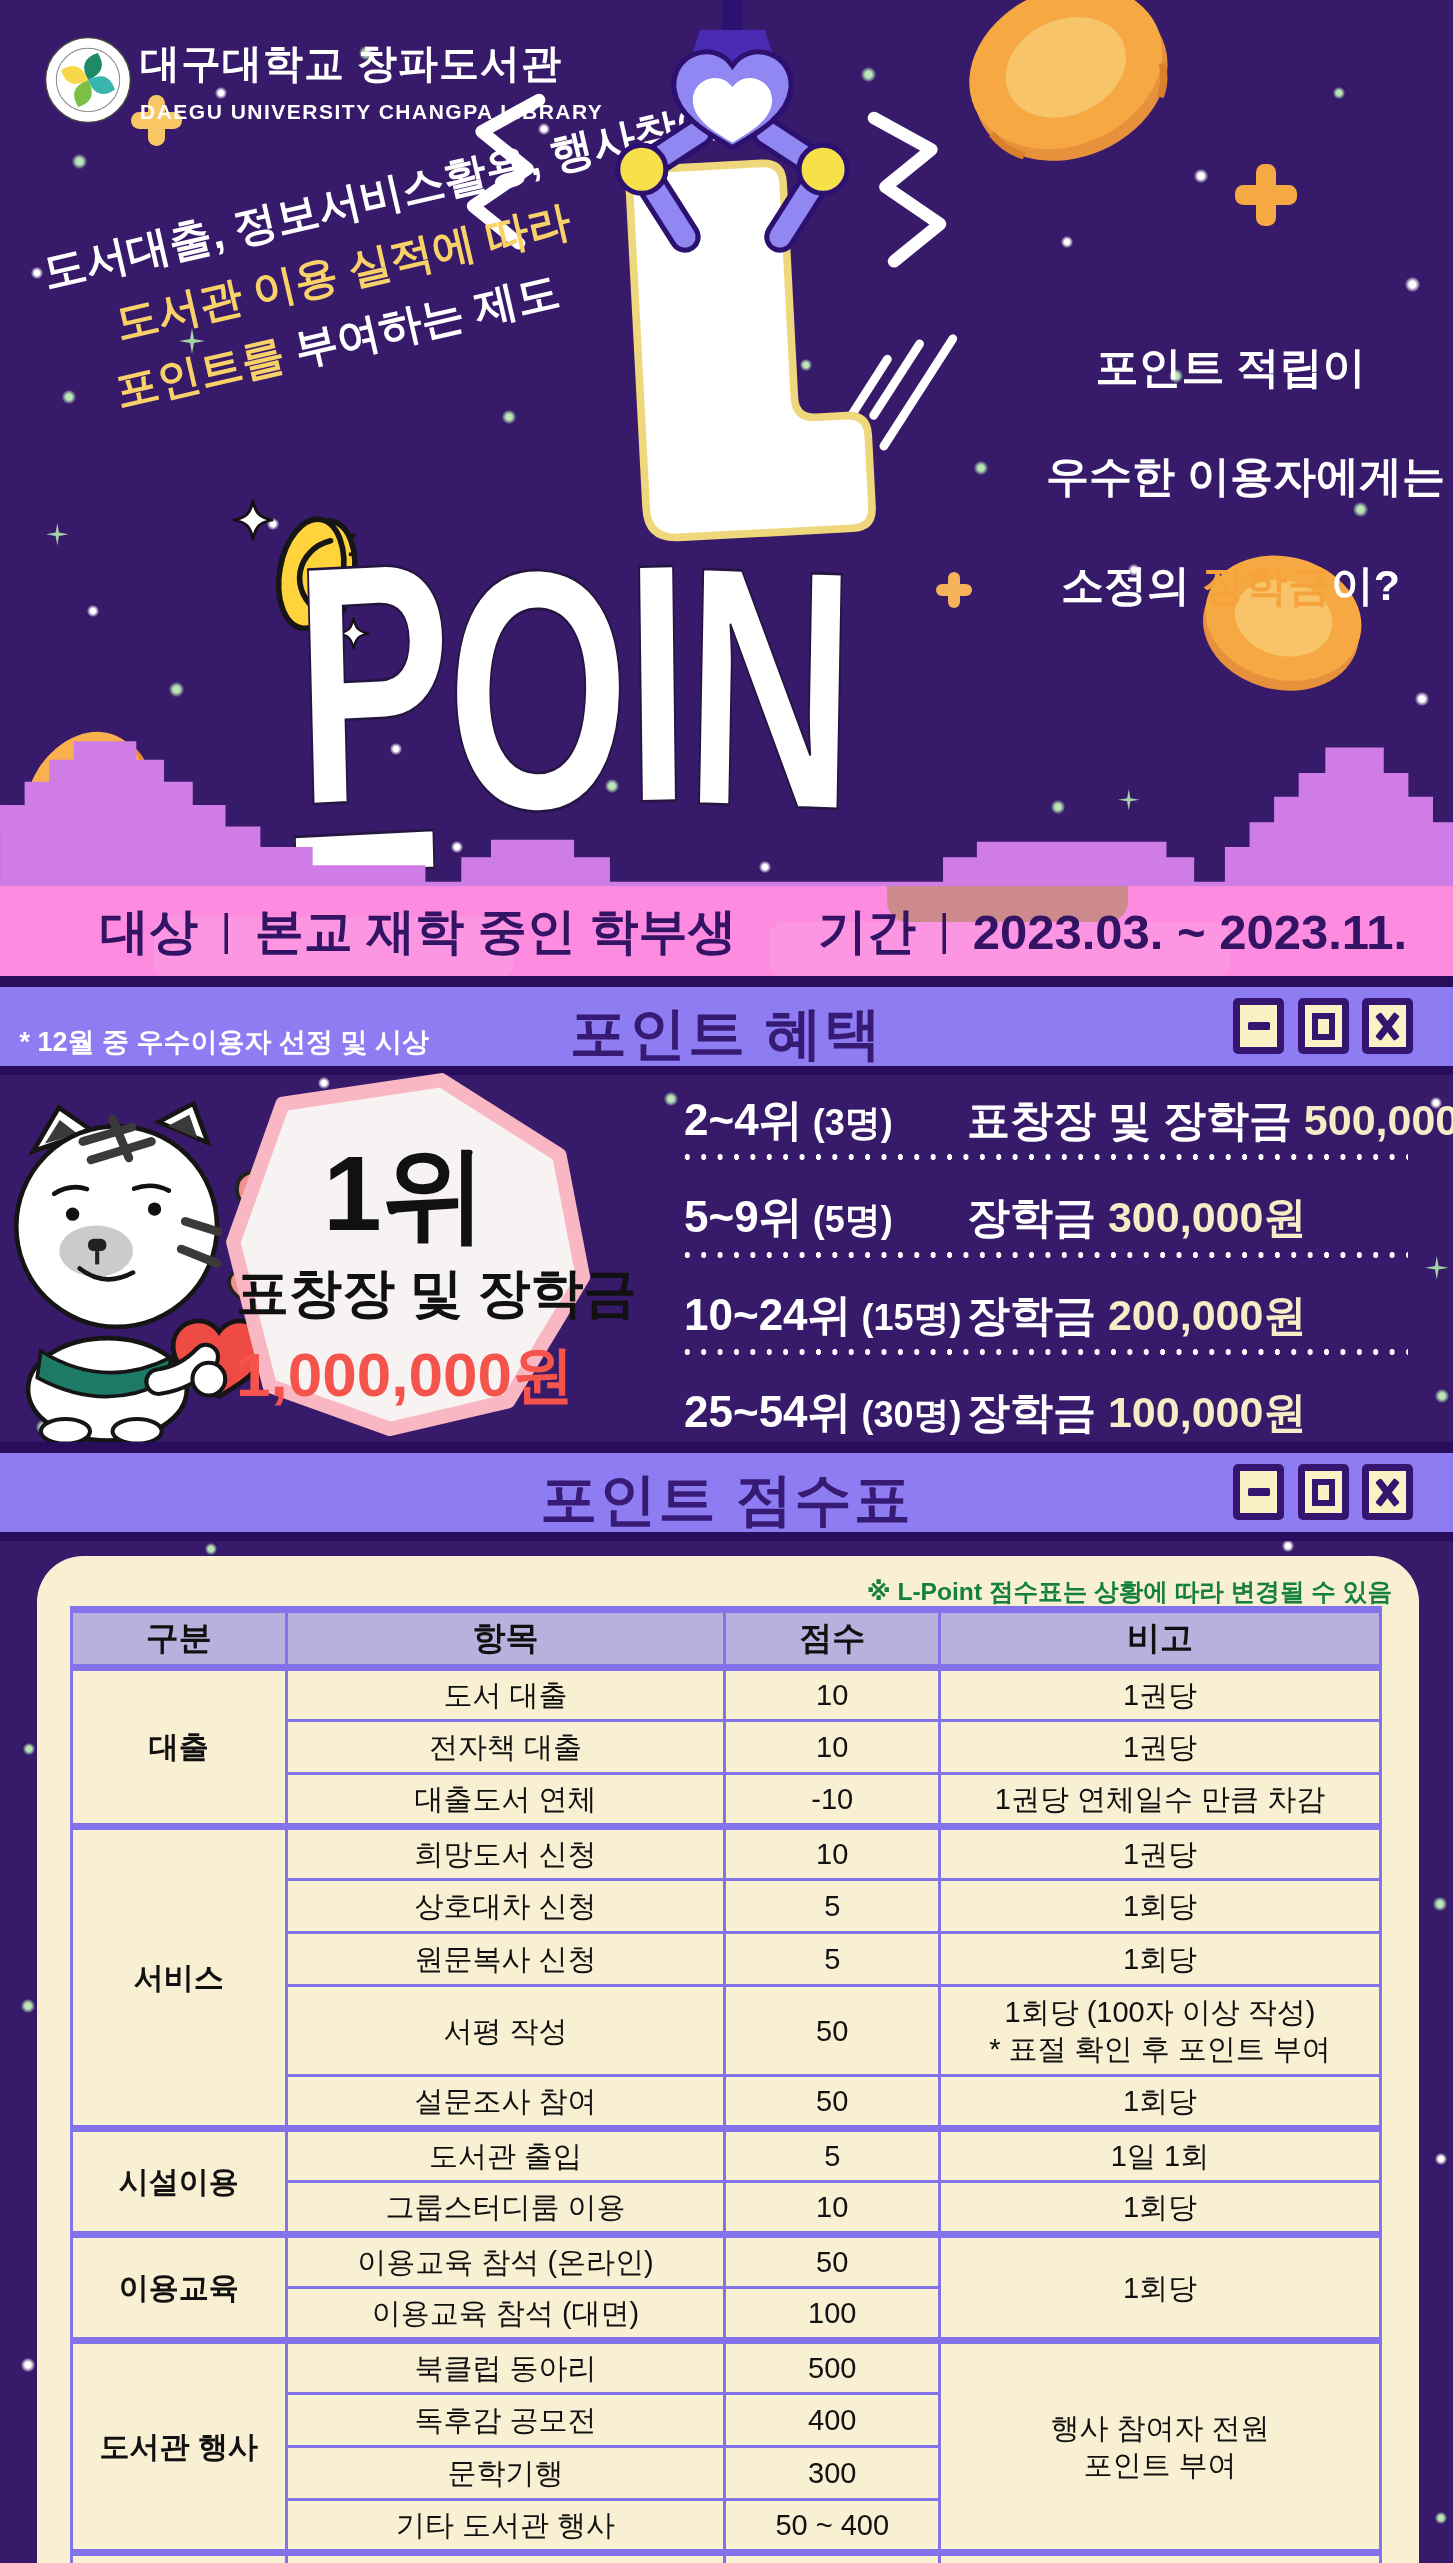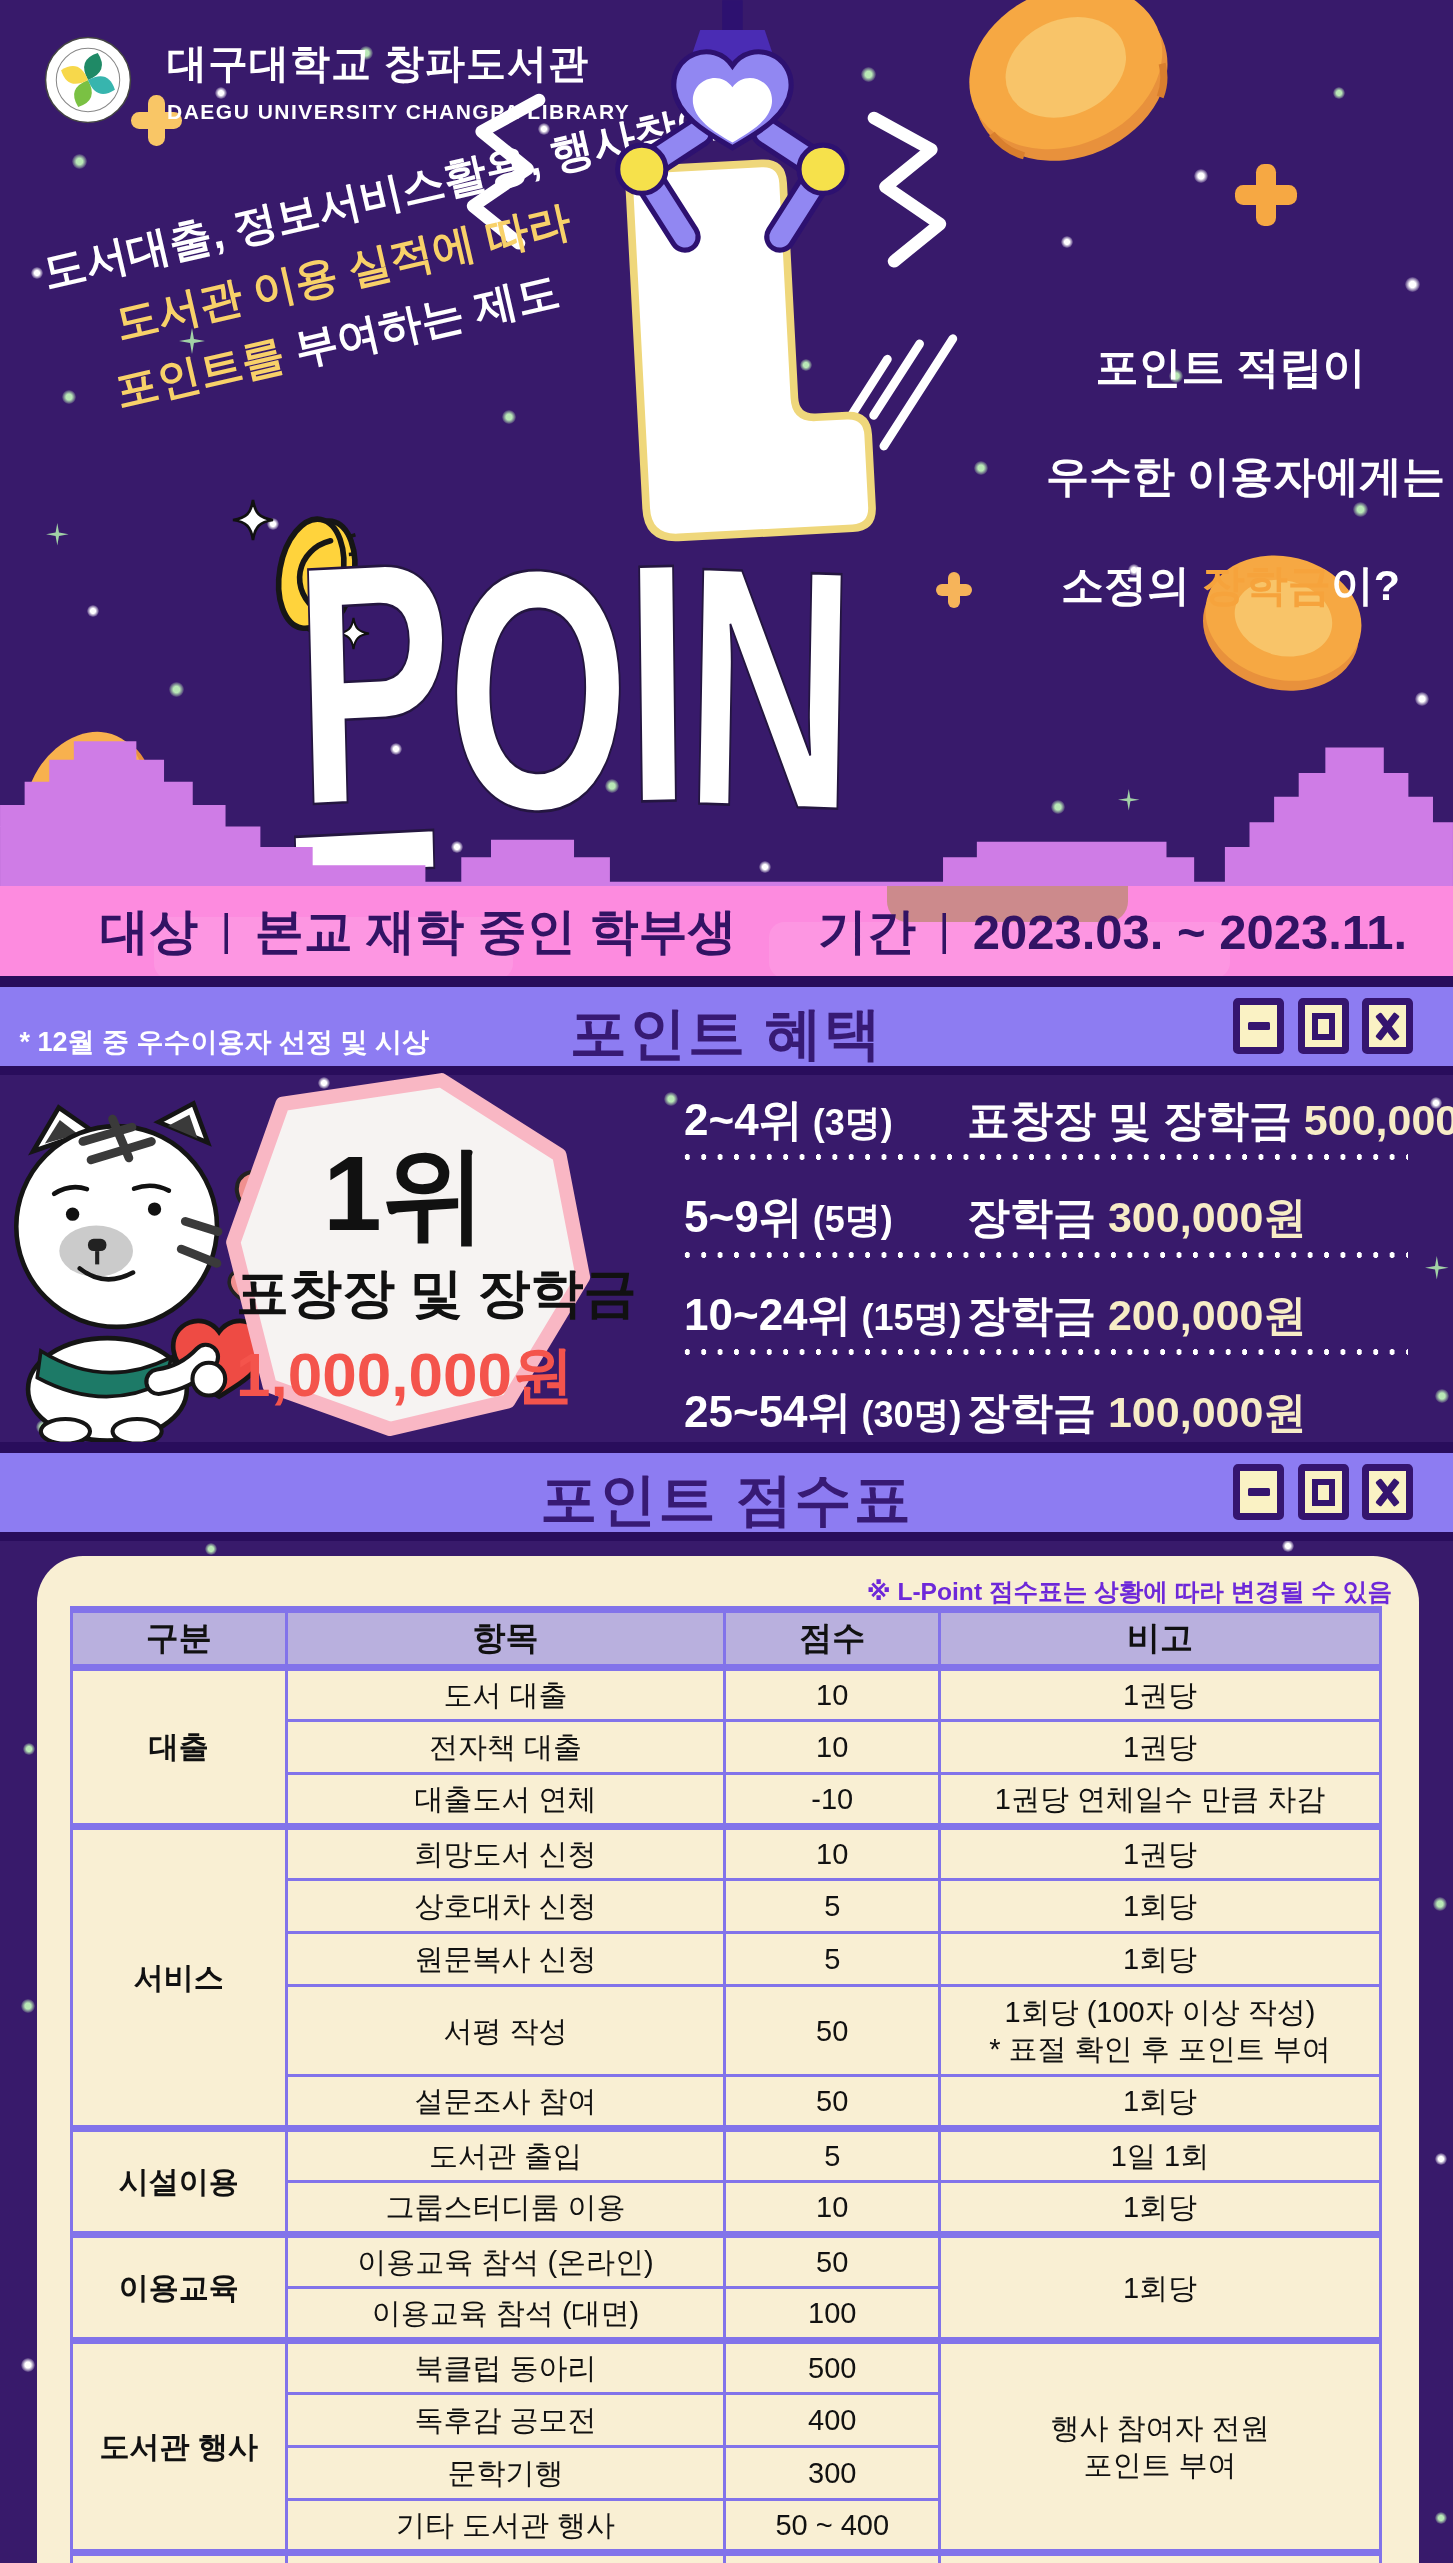--- a/index.html
+++ b/index.html
@@ -10,21 +10,21 @@
   .dot{position:absolute;border-radius:50%;}
   .dot.w{background:radial-gradient(circle,#fff 30%,rgba(255,255,255,0) 75%);}
   .dot.g{background:radial-gradient(circle,#b9e8b6 30%,rgba(185,232,182,0) 75%);}
   .plus{position:absolute;width:var(--s);height:var(--s);}
   .plus::before,.plus::after{content:"";position:absolute;background:var(--c);border-radius:8.2px;}
   .plus::before{left:0;top:calc(50% - var(--t)/2);width:100%;height:var(--t);}
   .plus::after{top:0;left:calc(50% - var(--t)/2);height:100%;width:var(--t);}
   svg{position:absolute;overflow:visible;}
 
   
-  .logo{position:absolute;left:44px;top:36px;display:flex;align-items:center;gap:35px;}
+  .logo{position:absolute;left:44px;top:36px;display:flex;align-items:center;gap:8px;}
   .logo-text .kr{font-size:40px;font-weight:bold;color:#fff;letter-spacing:1px;}
   .logo-text .en{font-size:21px;font-weight:bold;color:#fff;letter-spacing:1.5px;margin-top:9.2px;}
 
   .tagline{position:absolute;left:36px;top:241px;transform:rotate(-13deg);transform-origin:left top;
            font-weight:bold;font-size:43px;line-height:66px;white-space:nowrap;}
   .tagline .l1{color:#fff;}
   .tagline .l2{color:#f8d169;margin-left:59px;}
   .tagline .l3{margin-left:44px;color:#fff;}
   .tagline .acc{color:#f8d169;}
 
@@ -77,21 +77,21 @@
   .rank-row .rk{font-size:44px;width:283px;flex:none;}
   .rank-row .rk small{font-size:36px;font-weight:bold;}
   .rank-row .pz{font-size:43px;}
   .rank-row .amt{color:#f7ecc6;}
   .dots{position:absolute;left:682px;width:726px;height:10.3px;
         background-image:radial-gradient(ellipse 3.6px 4.6px at 5.1px 5.1px,#fff 70%,transparent 72%);
         background-size:16.4px 10.3px;background-repeat:repeat-x;}
 
   
   .card{position:absolute;left:37px;top:1556px;width:1382px;height:1241px;background:#f9efd3;border-radius:46px;}
-  .card .rednote{position:absolute;right:27px;top:18.5px;font-size:24.6px;font-weight:bold;color:#6d28d9;text-align:center;}
+  .card .rednote{position:absolute;right:27px;top:18.5px;font-size:24.6px;font-weight:bold;color:#15803d;text-align:center;}
   table.tbl{position:absolute;left:33px;top:50px;width:1312px;border-collapse:collapse;}
   .tbl th,.tbl td{border:3.1px solid #8273ea;text-align:center;color:#111;padding:3.1px 9.2px;white-space:pre-line;}
   .tbl th{background:#b9b0de;font-size:33px;font-weight:bold;height:55px;border-top-width:7.2px;border-bottom-width:7.2px;}
   .tbl td{font-size:29px;height:53px;line-height:1.25;}
   .tbl td.grp{font-weight:bold;font-size:30px;text-align:center;}
   .tbl tr.gs td{border-top-width:7.2px;}
   .tbl tr.tall td{height:90px;}
   .tbl tr:last-child td{border-bottom-width:7.2px;}
   .tbl col.c1{width:215px;} .tbl col.c2{width:440px;} .tbl col.c3{width:215px;} .tbl col.c4{width:442px;}
 </style>

